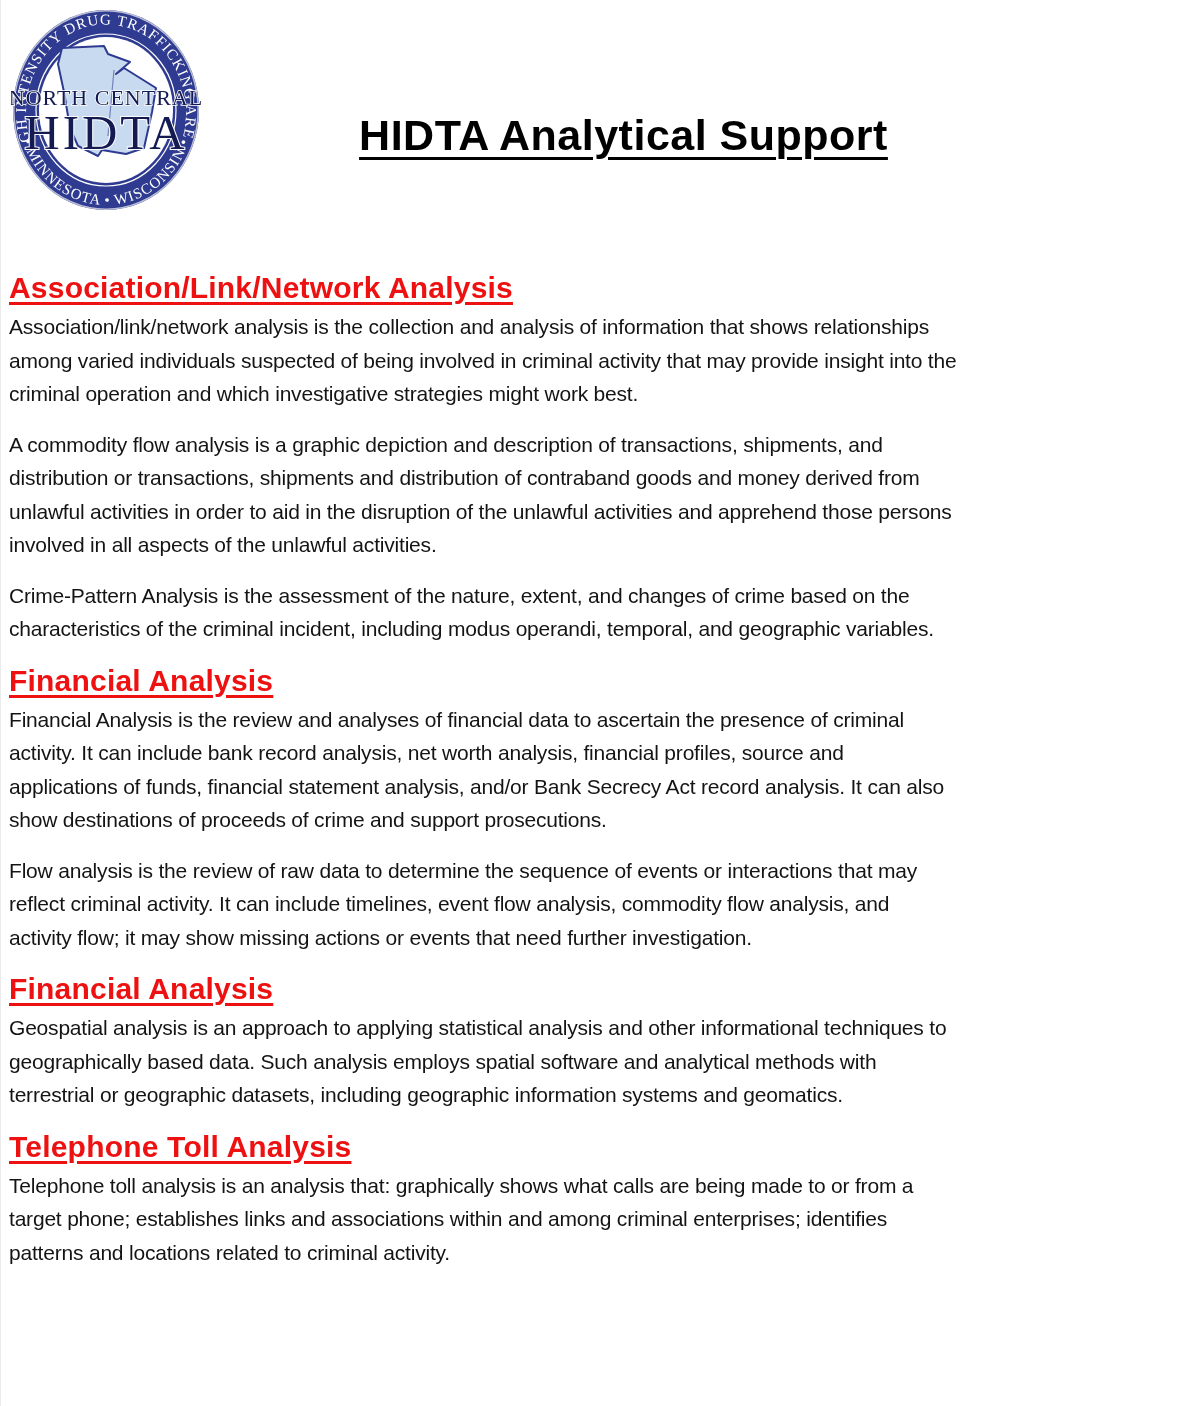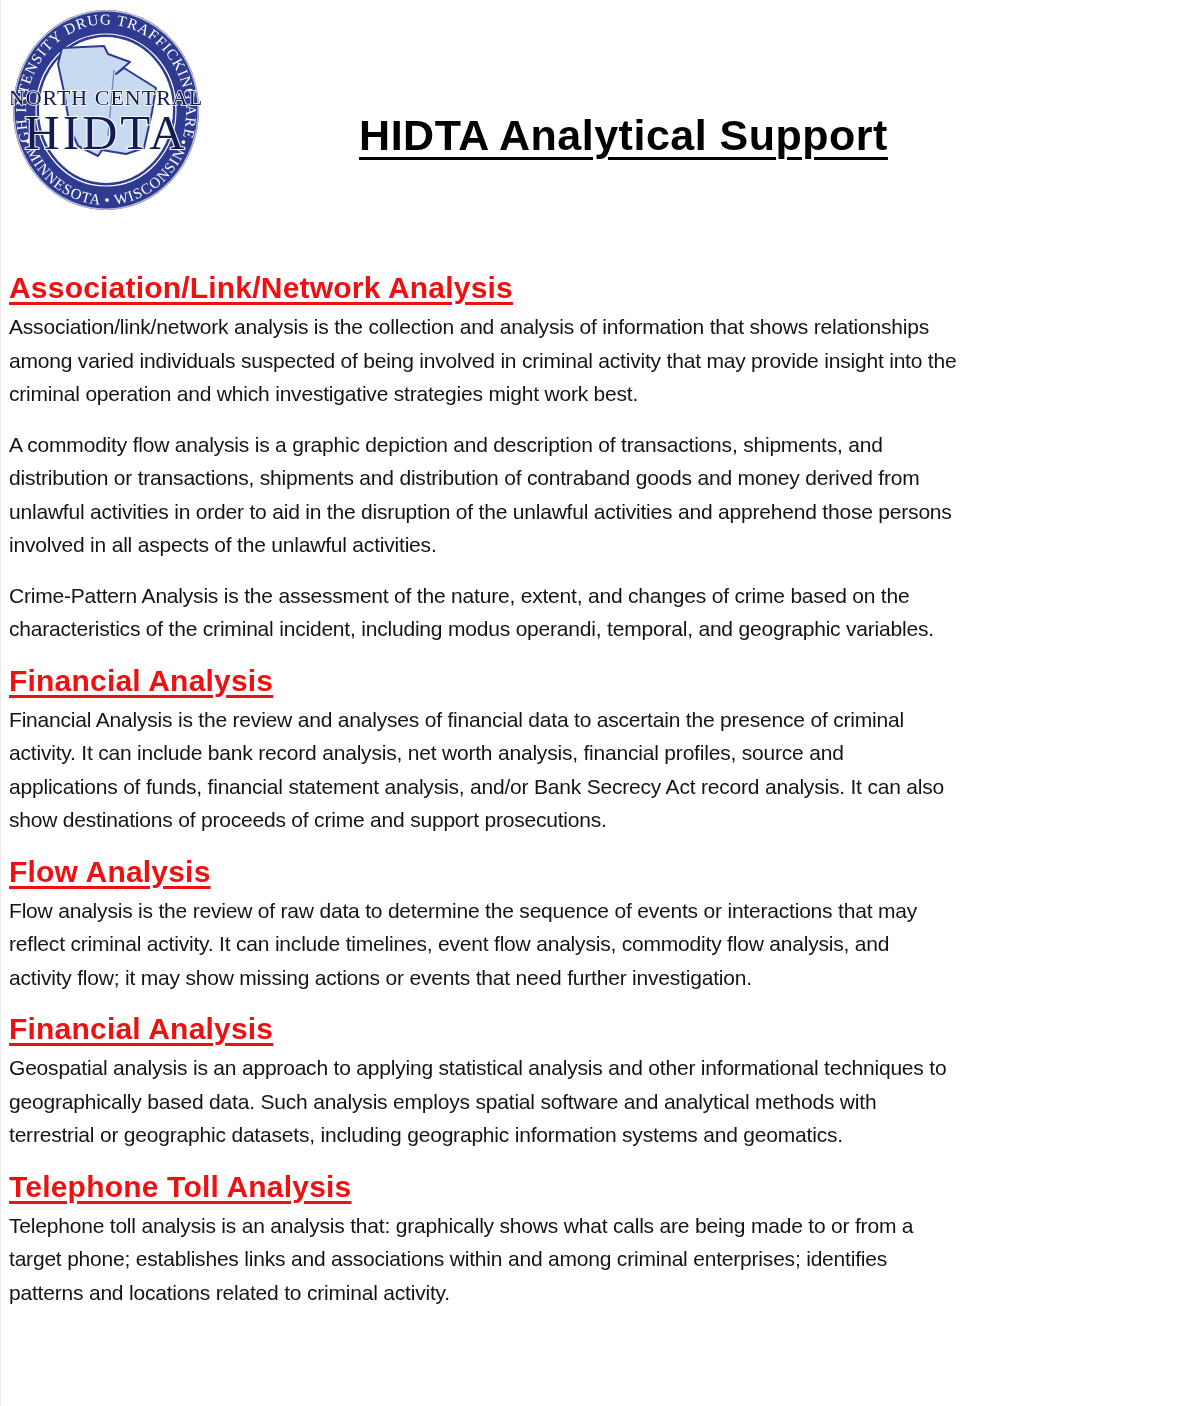--- a/index.html
+++ b/index.html
@@ -102,21 +102,20 @@
 
     <div class="section">
       <h2 class="sec-heading">Financial Analysis</h2>
       <p class="sec-body">Financial Analysis is the review and analyses of financial data to ascertain the presence of criminal
 activity. It can include bank record analysis, net worth analysis, financial profiles, source and
 applications of funds, financial statement analysis, and/or Bank Secrecy Act record analysis. It can also
 show destinations of proceeds of crime and support prosecutions.</p>
     </div>
 
     <div class="section">
-      <h2 class="sec-heading">Flow Analysis</h2>
       <p class="sec-body">Flow analysis is the review of raw data to determine the sequence of events or interactions that may
 reflect criminal activity. It can include timelines, event flow analysis, commodity flow analysis, and
 activity flow; it may show missing actions or events that need further investigation.</p>
     </div>
 
     <div class="section">
       <h2 class="sec-heading">Financial Analysis</h2>
       <p class="sec-body">Geospatial analysis is an approach to applying statistical analysis and other informational techniques to
 geographically based data. Such analysis employs spatial software and analytical methods with
 terrestrial or geographic datasets, including geographic information systems and geomatics.</p>

